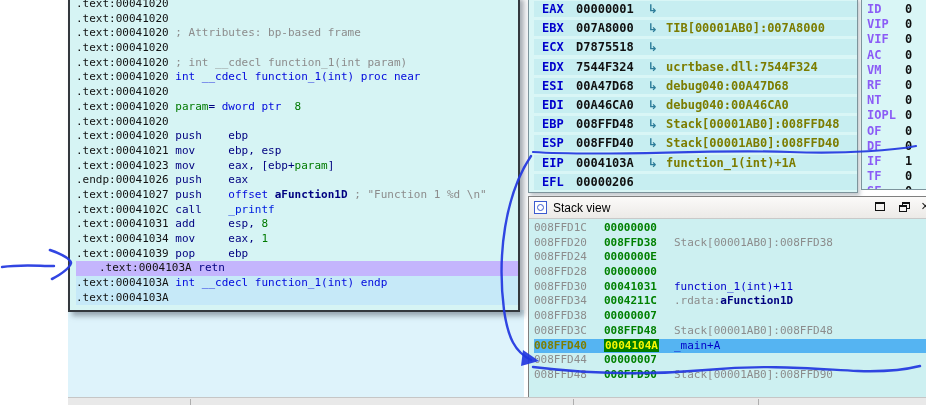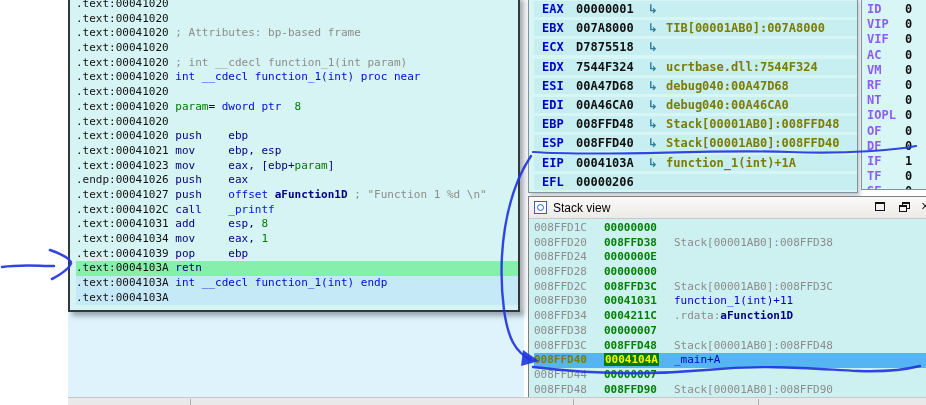--- a/index.html
+++ b/index.html
@@ -9,21 +9,21 @@
   }
   
   .disasm{
     position:absolute;left:68px;top:-5px;width:452px;height:317px;
     background:#d6f4f4;border:2px solid #33383d;box-sizing:border-box;
     box-shadow:4px 4px 5px rgba(95,105,118,.55);
     overflow:hidden;z-index:10;
   }
   .asm-lines{padding-left:6px;}
   .asm-row{height:14.7px;line-height:14.7px;font-size:11px;white-space:pre;}
-  .asm-row.sel{background:#86efac;}
+  .asm-row.sel{background:#c4b5fd;padding-left:23px;}
   .asm-row.tint{background:#c6e9f8;}
   .c0{color:#111111;}
   .cg{color:#8c8c8c;}
   .cb{color:#0008dd;}
   .cn{color:#000080;}
   .cgr{color:#007a00;}
   .cnm{color:#000080;font-weight:bold;}
   .cpf{color:#0020e0;}
   
   .blue-area{position:absolute;left:68px;top:310px;width:456px;height:95px;background:#def3fb;z-index:5;}
@@ -158,21 +158,20 @@
         <span class="sq1"></span>
         <span class="sq2"></span>
       </span>
     <span class="win-btn btn-close">✕</span>
   </div>
   <div class="stack-rows">
       <div class="stk-row"><span class="saddr">008FFD1C</span><span class="svalw"><span class="sval">00000000</span></span></div>
       <div class="stk-row"><span class="saddr">008FFD20</span><span class="svalw"><span class="sval">008FFD38</span></span><span class="sg">Stack[00001AB0]:008FFD38</span></div>
       <div class="stk-row"><span class="saddr">008FFD24</span><span class="svalw"><span class="sval">0000000E</span></span></div>
       <div class="stk-row"><span class="saddr">008FFD28</span><span class="svalw"><span class="sval">00000000</span></span></div>
-      <div class="stk-row"><span class="saddr">008FFD2C</span><span class="svalw"><span class="sval">008FFD3C</span></span><span class="sg">Stack[00001AB0]:008FFD3C</span></div>
       <div class="stk-row"><span class="saddr">008FFD30</span><span class="svalw"><span class="sval">00041031</span></span><span class="sb">function_1(int)+11</span></div>
       <div class="stk-row"><span class="saddr">008FFD34</span><span class="svalw"><span class="sval">0004211C</span></span><span class="sg">.rdata:</span><span class="snm">aFunction1D</span></div>
       <div class="stk-row"><span class="saddr">008FFD38</span><span class="svalw"><span class="sval">00000007</span></span></div>
       <div class="stk-row"><span class="saddr">008FFD3C</span><span class="svalw"><span class="sval">008FFD48</span></span><span class="sg">Stack[00001AB0]:008FFD48</span></div>
       <div class="stk-row sel"><span class="saddr">008FFD40</span><span class="svalw"><span class="sval">0004104A</span></span><span class="ssel">_main+A</span></div>
       <div class="stk-row"><span class="saddr">008FFD44</span><span class="svalw"><span class="sval">00000007</span></span></div>
       <div class="stk-row"><span class="saddr">008FFD48</span><span class="svalw"><span class="sval">008FFD90</span></span><span class="sg">Stack[00001AB0]:008FFD90</span></div>
     </div>
 </div>
 

